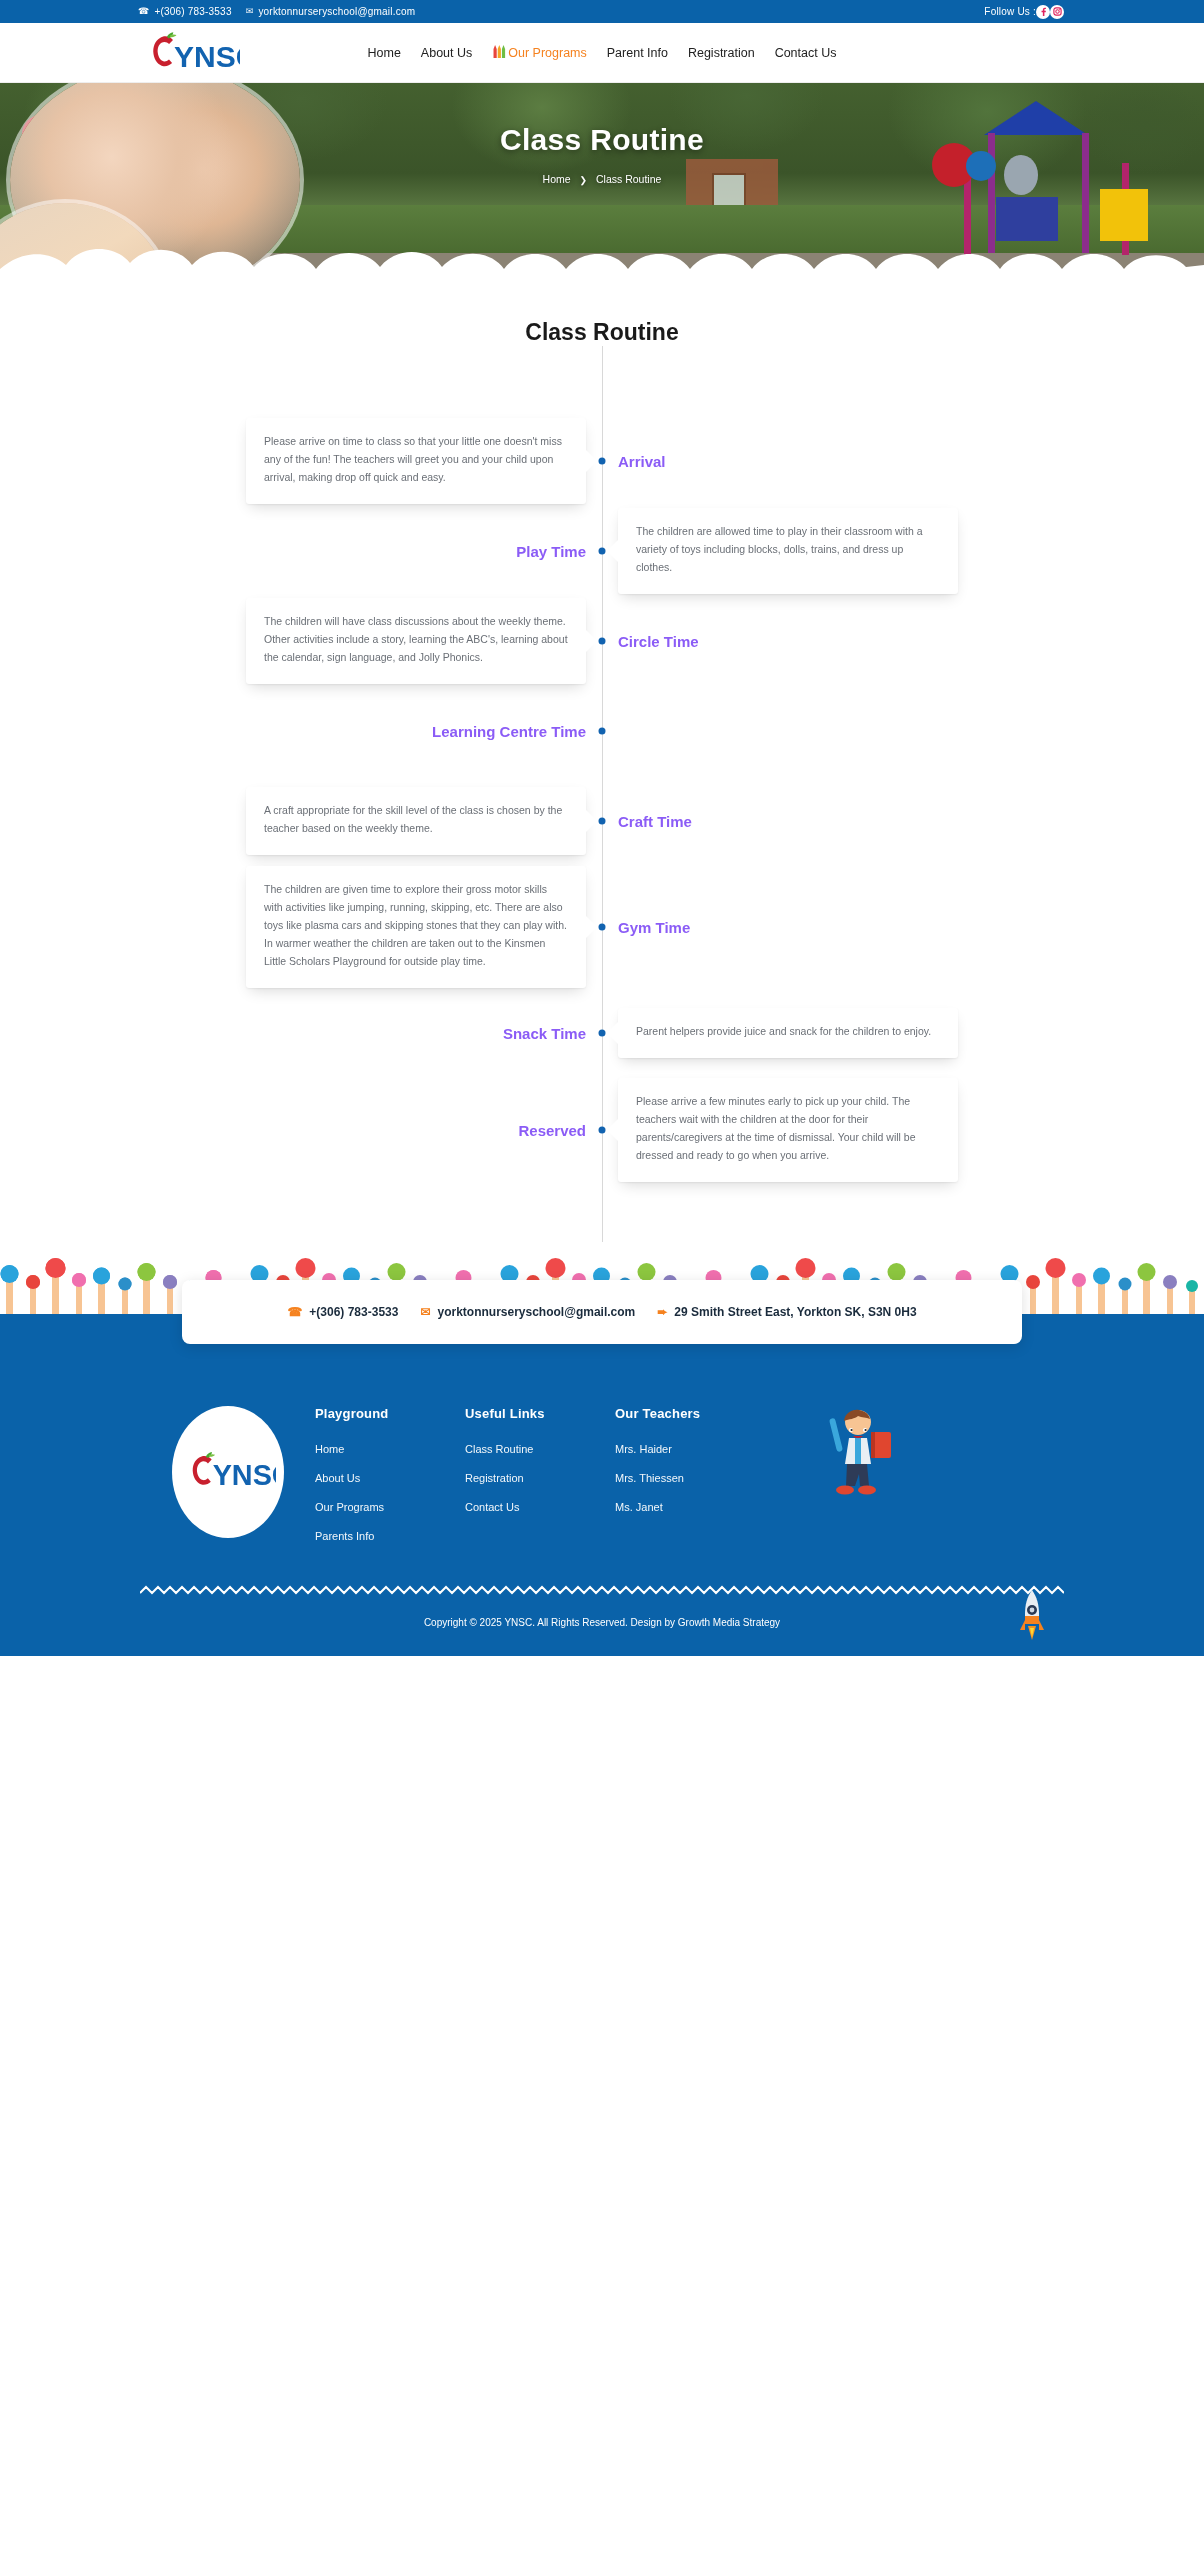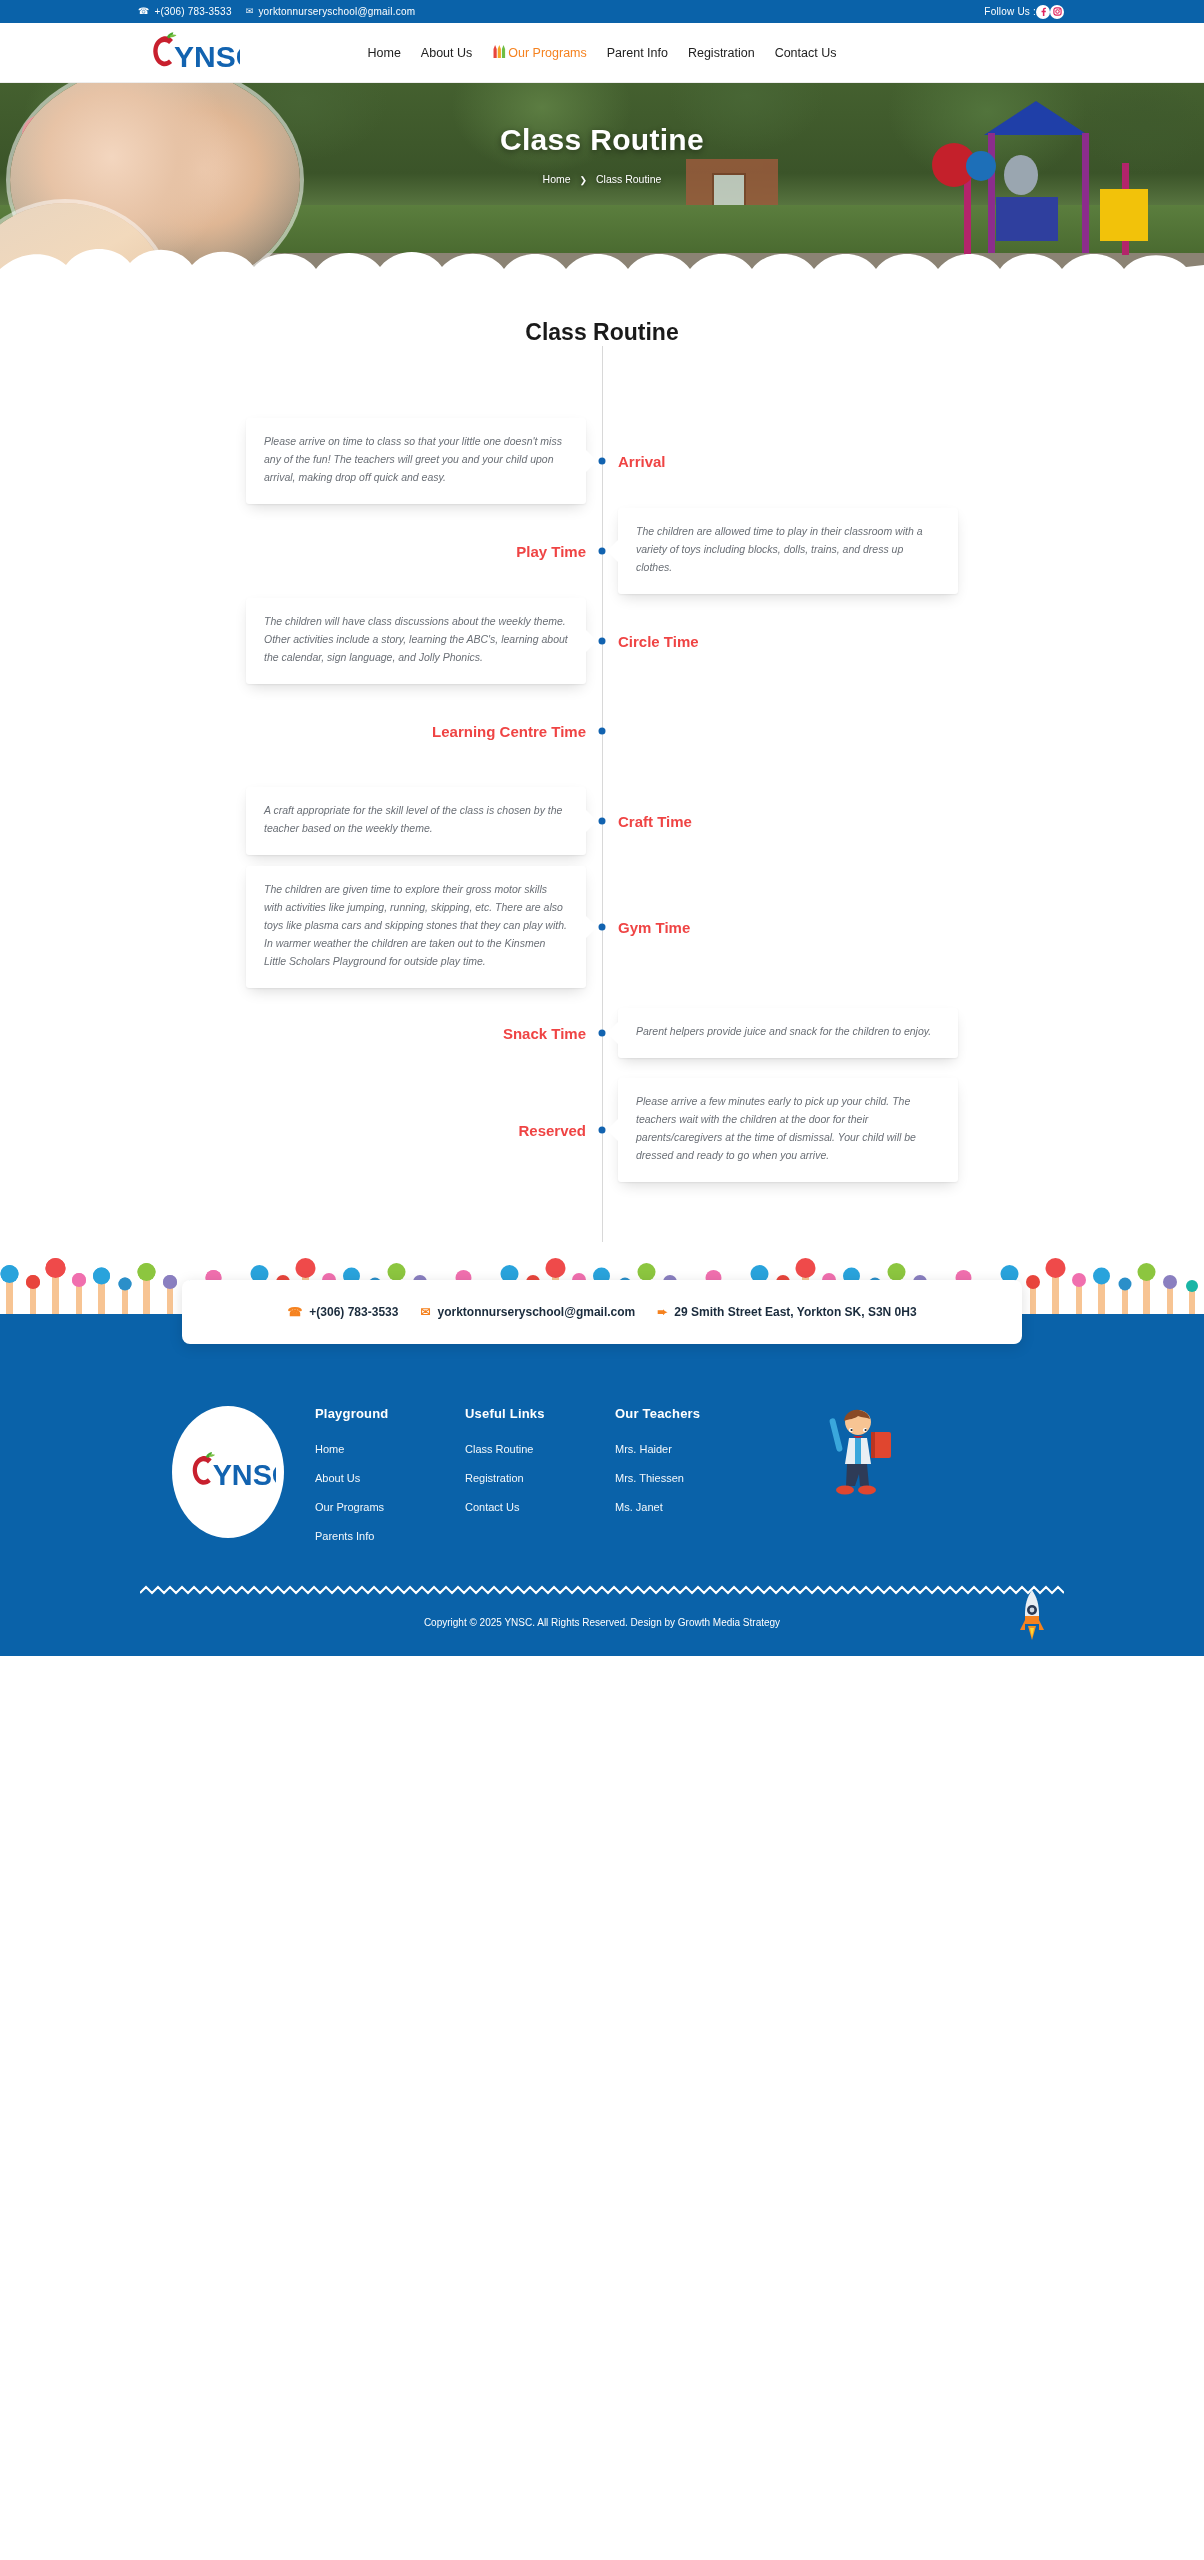--- a/index.html
+++ b/index.html
@@ -196,41 +196,40 @@
   .tl-card {
     position: relative;
     width: 340px;
     background: #ffffff;
     border-radius: 3px;
     padding: 14px 18px 18px 18px;
     box-shadow: 0 1px 2px rgba(0,0,0,.06), 0 6px 14px -4px rgba(0,0,0,.16);
     color: #6a6f76;
     font-size: 10.5px;
     line-height: 1.72;
-    font-style: italic;
   }
   .tl-card:after {
     content:"";
     position:absolute;
     top: 50%;
     margin-top: -11px;
     width: 0; height: 0;
     border-top: 11px solid transparent;
     border-bottom: 11px solid transparent;
   }
   .tl-side.left .tl-card:after {
     right: -11px;
     border-left: 11px solid #ffffff;
   }
   .tl-side.right .tl-card:after {
     left: -11px;
     border-right: 11px solid #ffffff;
   }
   .tl-label {
-    color: #ef4444;
+    color: #8b5cf6;
     font-size: 15px;
     font-weight: 700;
     white-space: nowrap;
     align-self: center;
   }
   .tl-side.left .tl-label { text-align: right; }
   .tl-dot {
     position: absolute;
     left: 602px;
     top: 50%;

